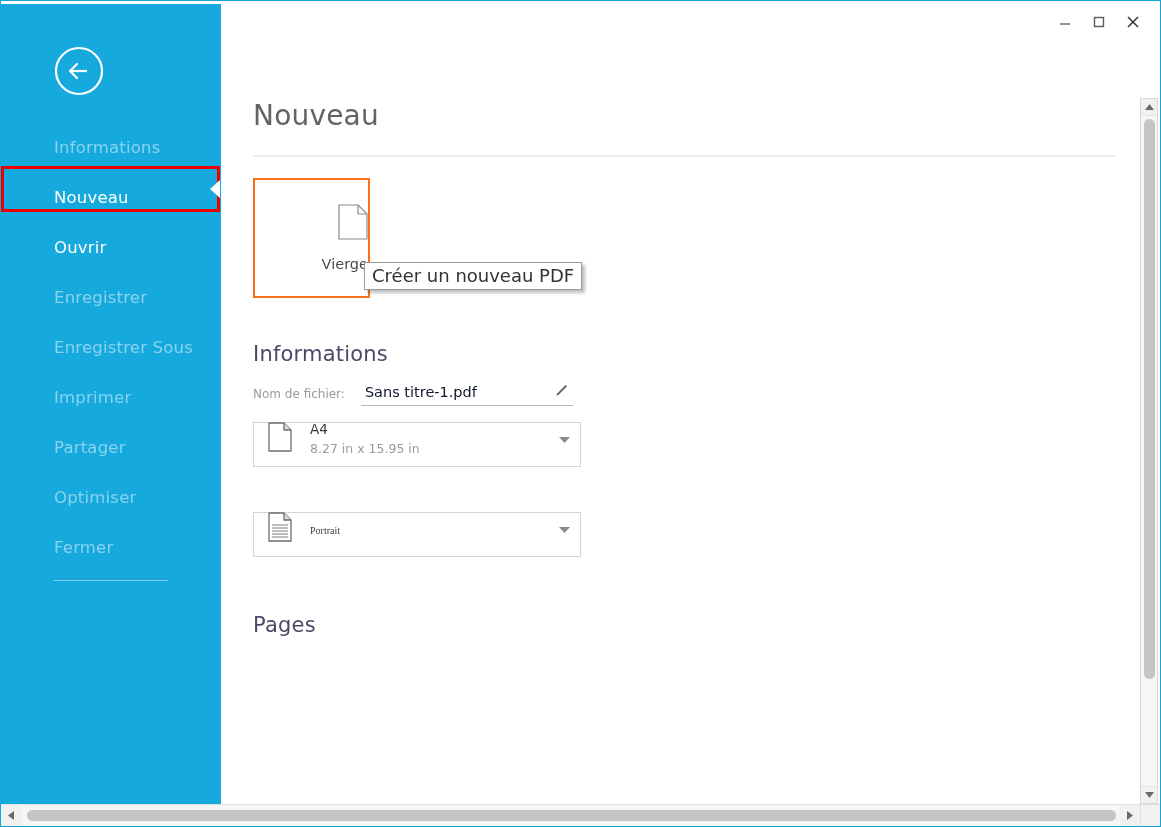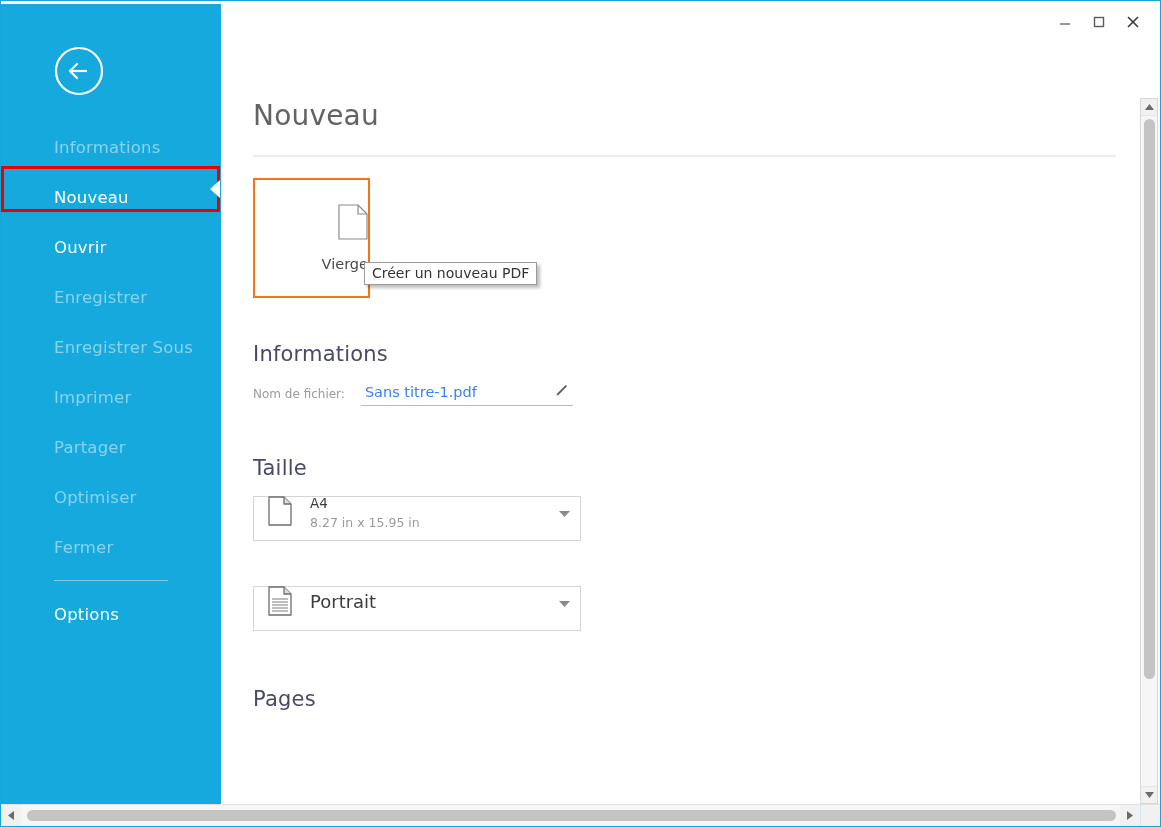--- a/index.html
+++ b/index.html
@@ -147,21 +147,21 @@
     color: #4a4a4a;
   }
   .tooltip {
     position: absolute;
     left: 111px;
     top: 84px;
     background: #ffffff;
     border: 1px solid #9a9a9a;
     box-shadow: 3px 3px 3px rgba(0,0,0,0.25);
     padding: 2px 7px 3px 7px;
-    font-size: 14px;
+    font-size: 18px;
     color: #333333;
     white-space: nowrap;
     z-index: 5;
   }
 
   
   .section-title {
     font-size: 21px;
     font-weight: normal;
     color: #4a4a68;
@@ -187,21 +187,21 @@
     width: 212px;
     border-bottom: 1px solid #b9b9b9;
     display: flex;
     align-items: center;
     justify-content: space-between;
     padding: 0 4px 4px 4px;
     cursor: text;
   }
   .file-value {
     font-size: 14.5px;
-    color: #3b82f6;
+    color: #0f172a;
   }
   .pencil-icon { margin-left: 8px; cursor: pointer; }
 
   
   .dropdown {
     margin-top: 16px;
     width: 328px;
     height: 45px;
     border: 1px solid #d5d5d5;
     display: flex;
@@ -217,21 +217,21 @@
     color: #3c3c3c;
     line-height: 1.35;
   }
   .dd-sub {
     font-size: 12.5px;
     color: #9b9b9b;
     line-height: 1.35;
   }
   .dd-caret { flex: 0 0 auto; color: #8a8a8a; }
   .dropdown-orientation { margin-top: 45px; }
-  .dropdown-orientation .dd-main { font-size: 18px; }
+  .dropdown-orientation .dd-main { font-size: 10px; font-family: Liberation Serif, serif; }
 
   
   .pages-row {
     margin-top: 17px;
     display: flex;
     align-items: center;
   }
   .pages-label {
     font-size: 14px;
     color: #5a5a5a;
@@ -390,23 +390,20 @@
       </div>
       <div class="nav-item disabled">
         <span>Optimiser</span>
       </div>
       <div class="nav-item disabled">
         <span>Fermer</span>
       </div>
 
       <div class="nav-divider"></div>
 
-      <div class="nav-item enabled">
-        <span>Options</span>
-      </div>
     </div>
 
     <div class="nav-highlight"></div>
     <div class="nav-pointer"></div>
   </div>
 
   <div class="content">
 
     <h1 class="page-title">Nouveau</h1>
     <div class="title-rule"></div>
@@ -431,21 +428,20 @@
       <div class="file-field">
         <span class="file-value">Sans titre-1.pdf</span>
         <span class="pencil-icon">
           <svg width="14" height="14" viewBox="0 0 14 14" aria-hidden="true">
             <path d="M1.5,12.5 L3.3,12 L12,3.3 L10.7,2 L2,10.7 Z" fill="#5a5a5a"></path>
           </svg>
         </span>
       </div>
     </div>
 
-    <h2 class="section-title sec-taille">Taille</h2>
 
     <div class="dropdown">
       <span class="dd-icon">
         <svg width="24" height="30" viewBox="0 0 24 30" aria-hidden="true">
           <path d="M1,1 L16,1 L23,8 L23,29 L1,29 Z" fill="#ffffff" stroke="#6e6e6e" stroke-width="1.3" stroke-linejoin="round"></path>
           <path d="M16,1 L16,8 L23,8" fill="#dedede" stroke="#6e6e6e" stroke-width="1.3" stroke-linejoin="round"></path>
         </svg>
       </span>
       <span class="dd-text">
         <span class="dd-main">A4</span><br>

